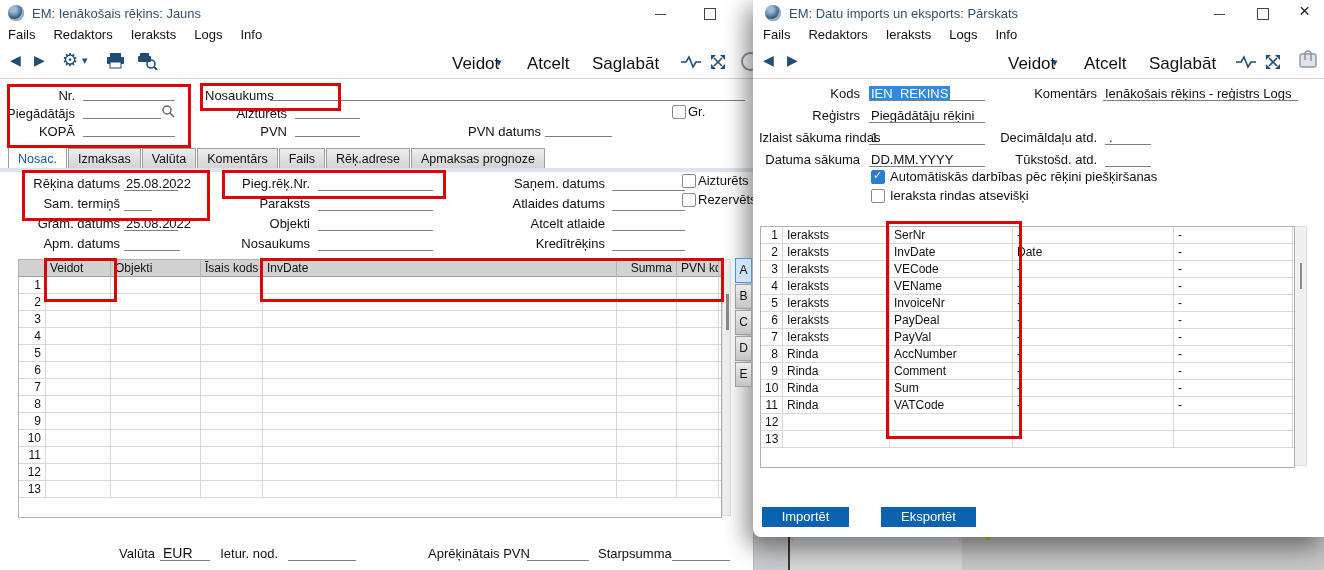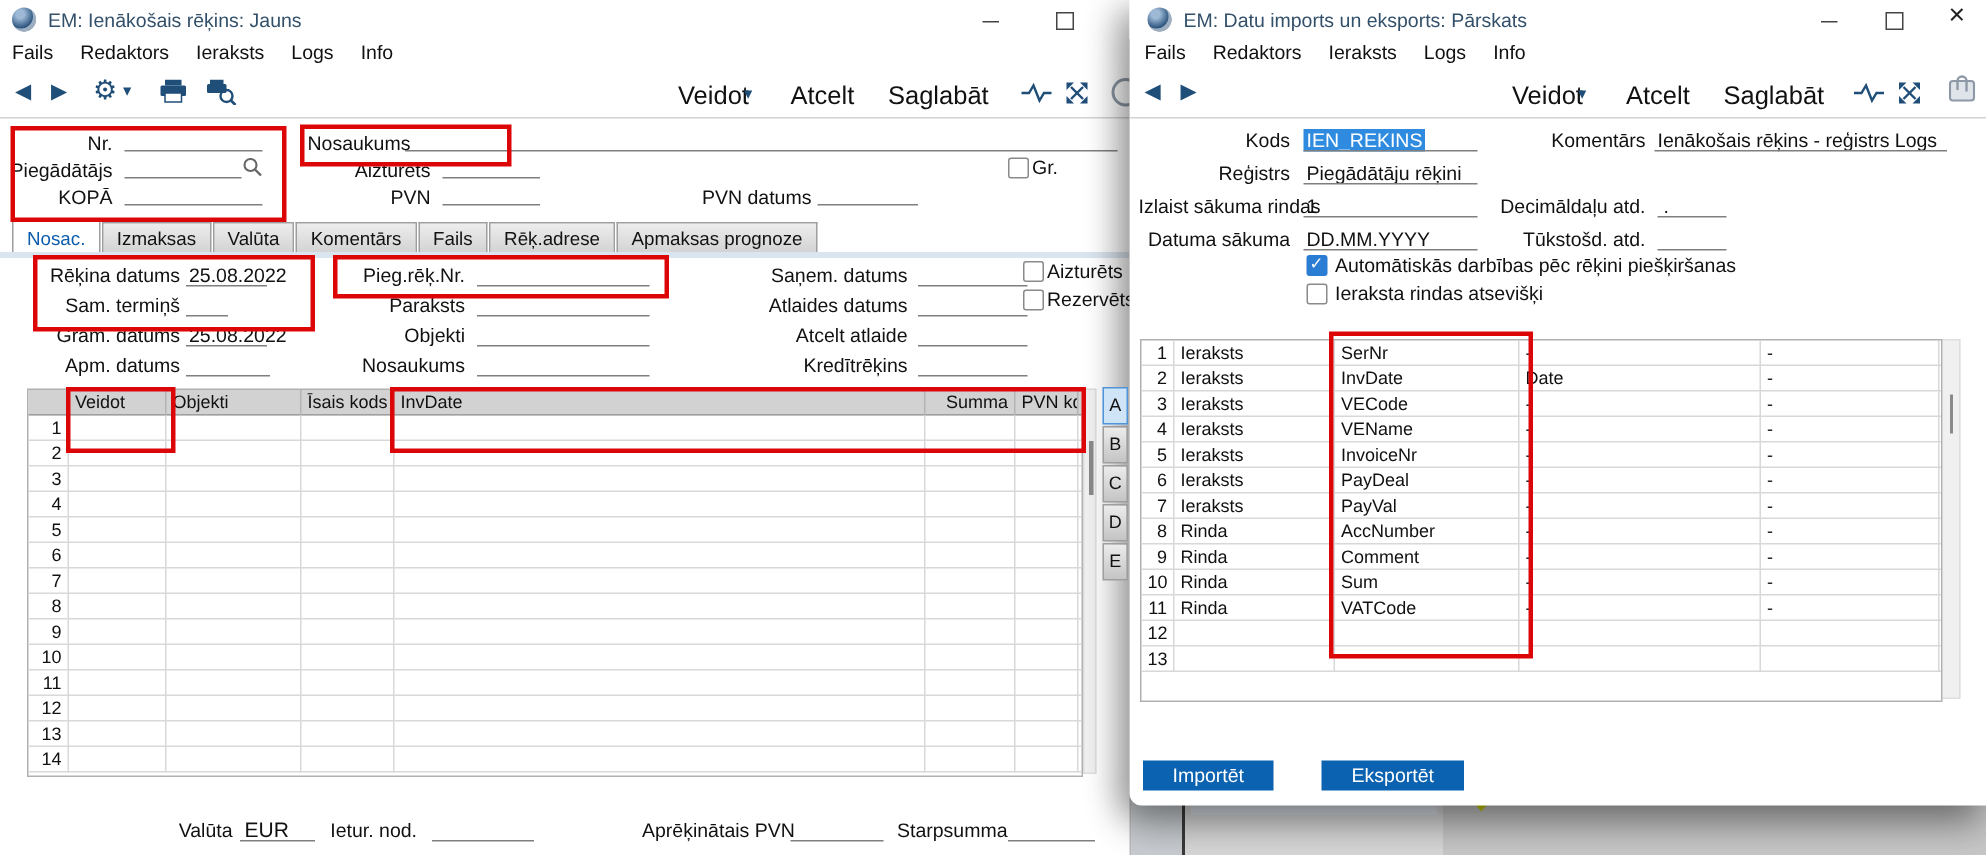--- a/index.html
+++ b/index.html
@@ -316,29 +316,20 @@
         </div>
         <div class="grow">
           <div class="gcell" style="width: 27px; text-align: right;">13</div>
           <div class="gcell" style="width: 65px; text-align: left;"></div>
           <div class="gcell" style="width: 90px; text-align: left;"></div>
           <div class="gcell" style="width: 62px; text-align: left;"></div>
           <div class="gcell" style="width: 354px; text-align: left;"></div>
           <div class="gcell" style="width: 60px; text-align: left;"></div>
           <div class="gcell" style="width: 42px; text-align: left;"></div>
         </div>
-        <div class="grow">
-          <div class="gcell" style="width: 27px; text-align: right;">14</div>
-          <div class="gcell" style="width: 65px; text-align: left;"></div>
-          <div class="gcell" style="width: 90px; text-align: left;"></div>
-          <div class="gcell" style="width: 62px; text-align: left;"></div>
-          <div class="gcell" style="width: 354px; text-align: left;"></div>
-          <div class="gcell" style="width: 60px; text-align: left;"></div>
-          <div class="gcell" style="width: 42px; text-align: left;"></div>
-        </div>
       </div>
     <div class="sbar" style="left:722px;top:259px;width:9px;height:257px">
       <div class="sthumb" style="left:3px;top:34px;width:3px;height:36px"></div>
     </div>
     <div class="stab active" style="top:258px">A</div>
     <div class="stab" style="top:284px">B</div>
     <div class="stab" style="top:310px">C</div>
     <div class="stab" style="top:336px">D</div>
     <div class="stab" style="top:362px">E</div>
 

